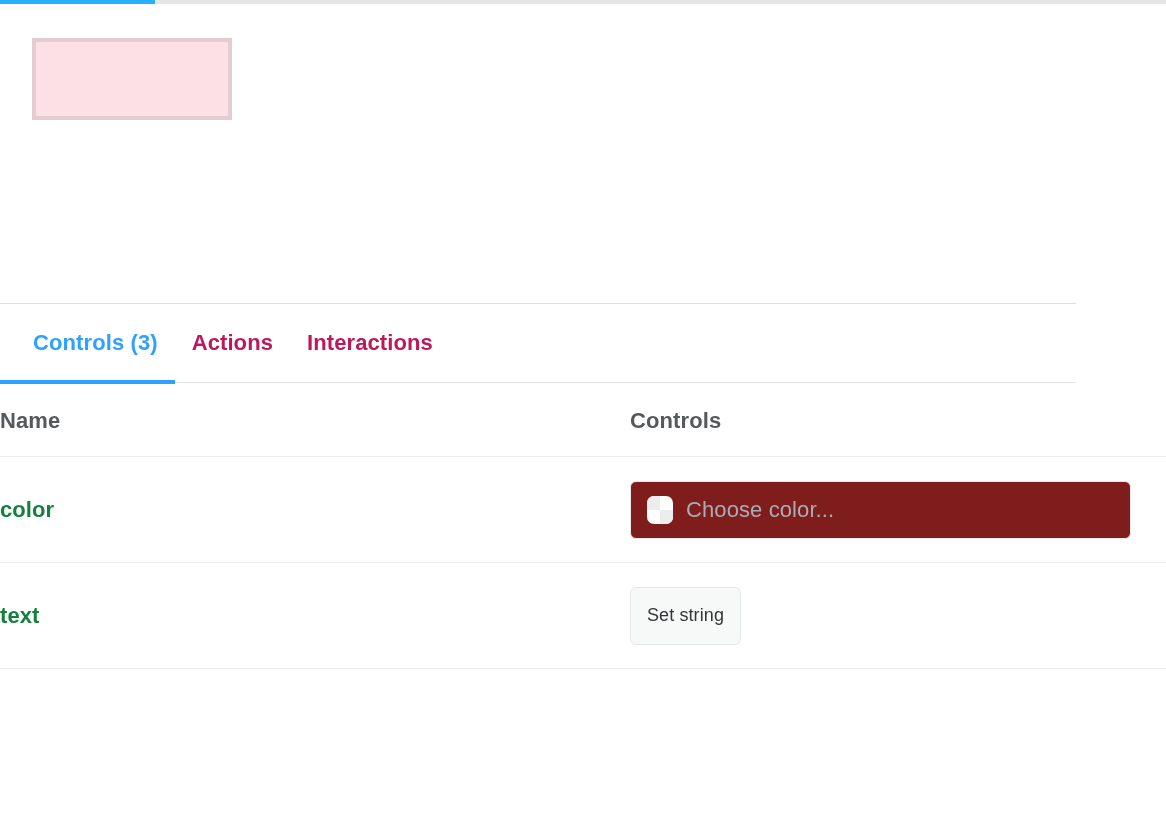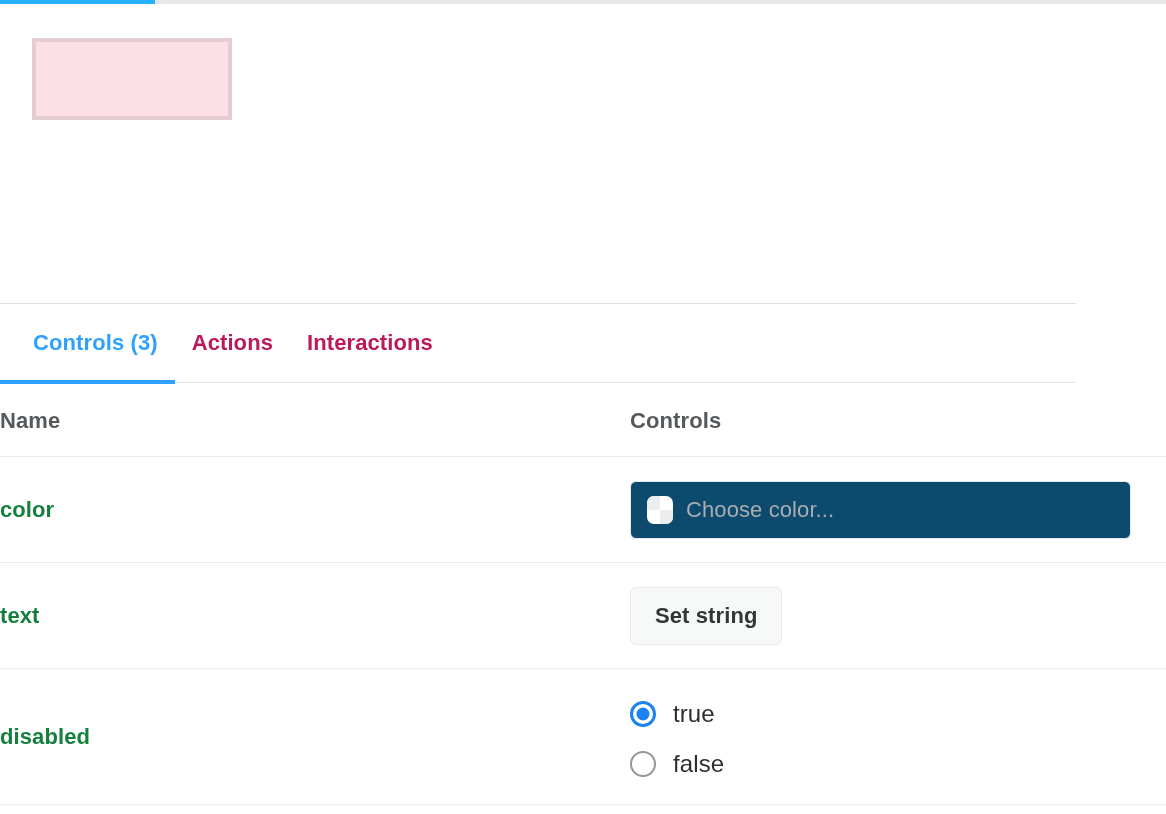--- a/index.html
+++ b/index.html
@@ -134,21 +134,21 @@
     vertical-align: top;
     padding-top: 28px;
   }
 
   
   .color-input {
     display: flex;
     align-items: center;
     width: 501px;
     height: 58px;
-    background: #0c4a6e;
+    background: #7f1d1d;
     border: 1px solid #e5e7e9;
     border-radius: 6px;
     padding-left: 16px;
     cursor: text;
   }
   .swatch {
     width: 26px;
     height: 28px;
     border-radius: 7px;
     overflow: hidden;
@@ -172,26 +172,26 @@
     color: #a9adb1;
     letter-spacing: 0.1px;
   }
 
   
   .set-string-btn {
     display: inline-flex;
     align-items: center;
     justify-content: center;
     height: 58px;
-    padding: 0 24px;
+    padding: 0 16px;
     background: #f7f8f8;
     border: 1px solid #e6e8ea;
     border-radius: 6px;
-    font-size: 22px;
-    font-weight: bold;
+    font-size: 18px;
+    font-weight: normal;
     color: #333537;
     font-family: "Liberation Sans", sans-serif;
     cursor: pointer;
     letter-spacing: 0.1px;
   }
 
   
   .radio-group { display: flex; flex-direction: column; gap: 22px; padding-top: 5px;}
   .radio-row { display: flex; align-items: center; cursor: pointer; }
   .radio-mark {
@@ -269,31 +269,16 @@
         </td>
       </tr>
 
       <tr class="row-text">
         <td class="cell-name">text</td>
         <td class="cell-control">
           <button class="set-string-btn">Set string</button>
         </td>
       </tr>
 
-      <tr class="row-disabled">
-        <td class="cell-name">disabled</td>
-        <td class="cell-control">
-          <div class="radio-group">
-            <label class="radio-row checked">
-              <span class="radio-mark"></span>
-              <span class="radio-label">true</span>
-            </label>
-            <label class="radio-row">
-              <span class="radio-mark"></span>
-              <span class="radio-label">false</span>
-            </label>
-          </div>
-        </td>
-      </tr>
 
     </tbody>
   </table>
 </div>
 
 </body></html>

